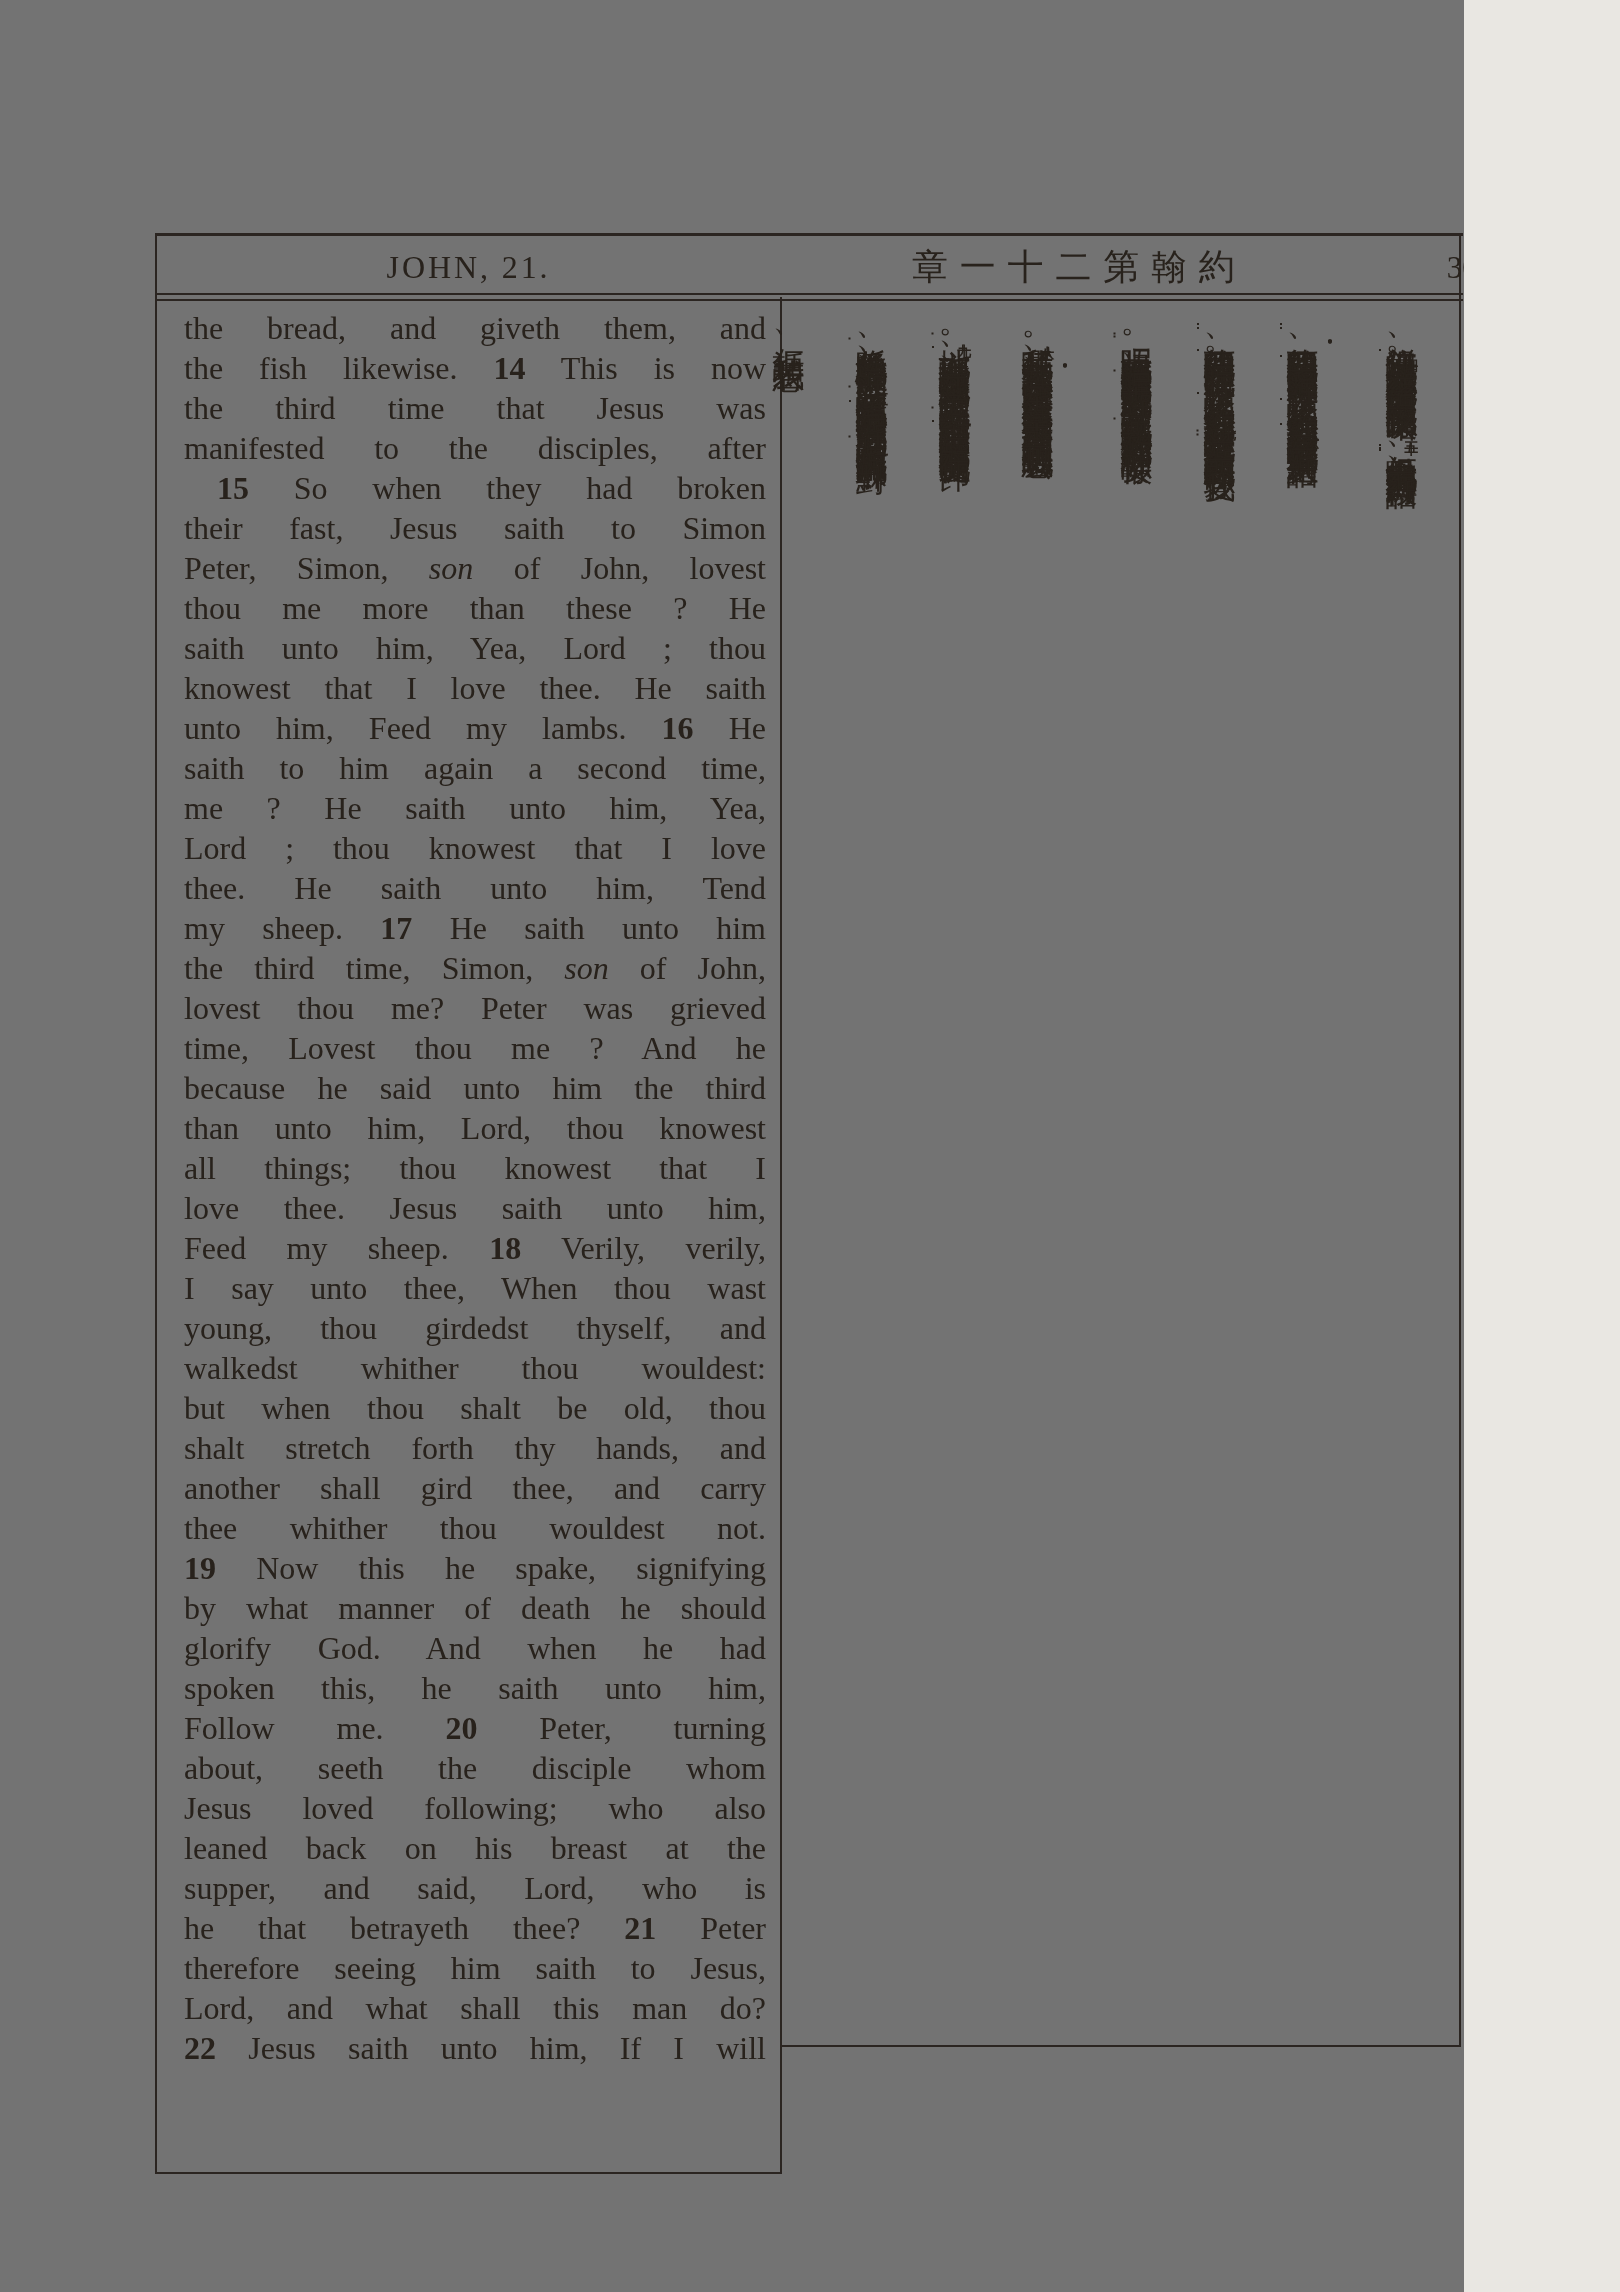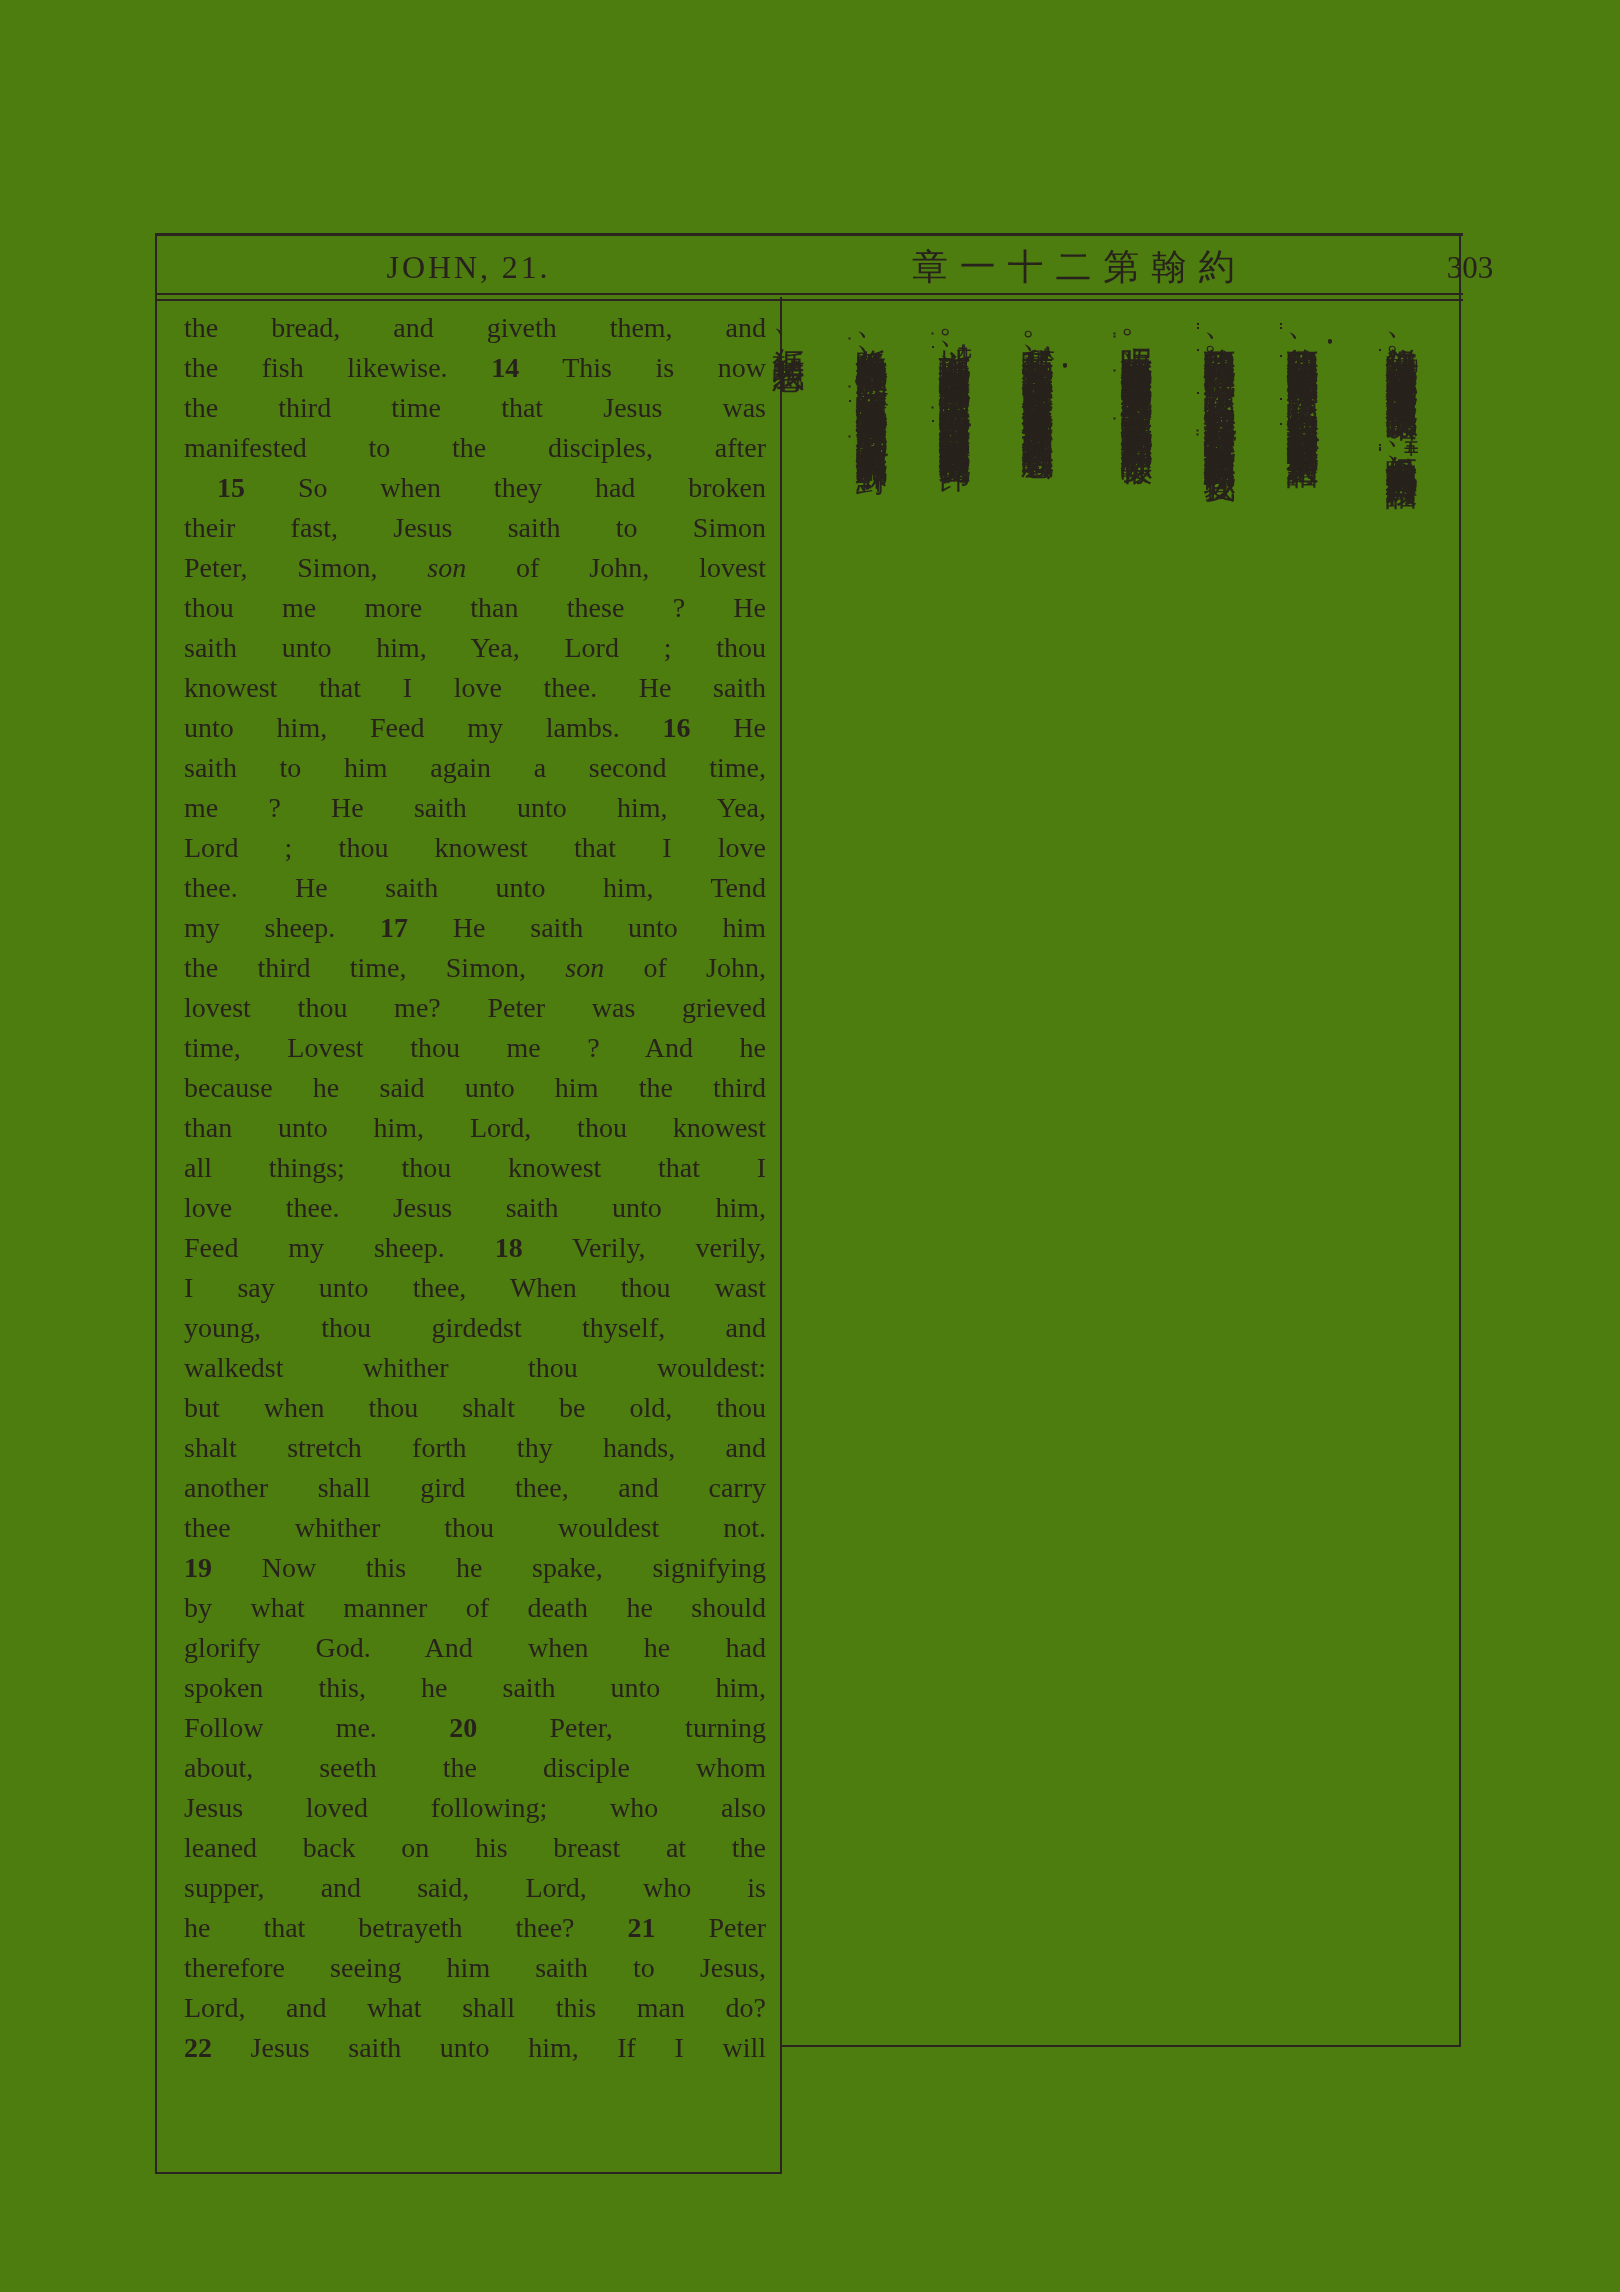--- a/index.html
+++ b/index.html
@@ -1,36 +1,36 @@
 <!DOCTYPE html>
 <html><head>
 <meta charset="utf-8">
 <style>
   html,body{margin:0;padding:0;}
   body{background:#e9e7e2;}
-  .page{position:relative;width:1620px;height:2293px;background:#4d7c0f;overflow:hidden;
+  .page{position:relative;width:1464px;height:2293px;background:#737373;overflow:hidden;
         font-family:"Liberation Serif","DejaVu Serif",serif;color:#28221c;}
   .rule{position:absolute;background:#2b2521;}
   
   .frame-top{left:155px;top:233px;width:1308px;height:2.9px;}
   .header-rule{position:absolute;left:155px;top:293px;width:1308px;height:7.8px;
                border-top:2px solid #2b2521;border-bottom:2.9px solid #2b2521;box-sizing:border-box;background:transparent;}
   .left-border{left:155px;top:233px;width:2px;height:1941px;}
   .right-border{left:1459px;top:233px;width:2px;height:1813px;}
   .center-divider{left:780px;top:297px;width:2px;height:1877px;}
   .bottom-left-rule{left:155px;top:2172px;width:627px;height:2px;}
   .cn-bottom-rule{left:780px;top:2045px;width:681px;height:2px;}
   
   .hdr{position:absolute;top:243px;height:49px;line-height:49px;white-space:nowrap;}
   .hdr-en{left:155px;width:627px;text-align:center;font-size:32px;letter-spacing:2.9px;}
   .hdr-cn{left:912px;width:353px;text-align:left;font-size:36px;letter-spacing:11.8px;
           font-family:"Liberation Serif","DejaVu Serif",serif;}
   .hdr-pg{left:1428px;width:84px;text-align:center;font-size:31px;}
   
-  .en-col{position:absolute;left:184px;top:308px;width:582px;font-size:28px;}
+  .en-col{position:absolute;left:184px;top:308px;width:582px;font-size:32px;}
   .en-line{line-height:40px;text-align:justify;text-align-last:justify;white-space:normal;}
   .en-line.indent{padding-left:33px;}
   .en-line b{font-weight:bold;}
   .en-line i{font-style:italic;}
   
   .cn-area{position:absolute;left:796px;top:323px;width:625px;height:1721px;
            writing-mode:vertical-rl;font-size:32px;color:#28221c;}
   .cn-col{line-height:39px;margin-block-end:44px;letter-spacing:1px;}
   .cn-col .p{margin-inline-end:-25.5px;}
   .cn-col .nm{text-decoration:underline;text-decoration-thickness:2px;text-underline-offset:4.9px;}

